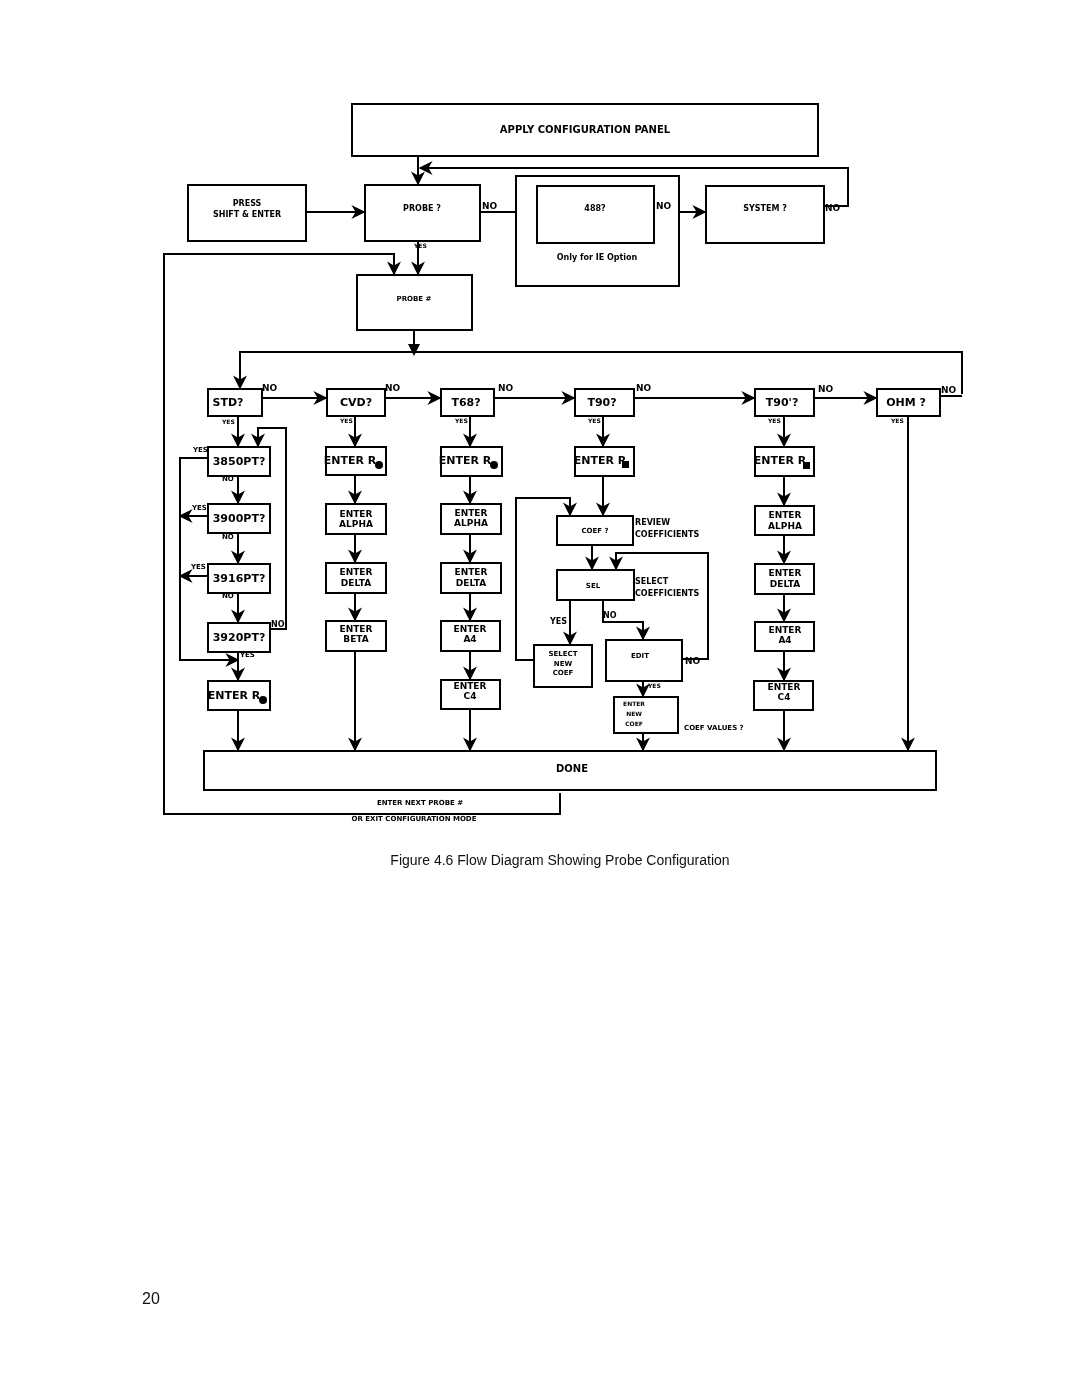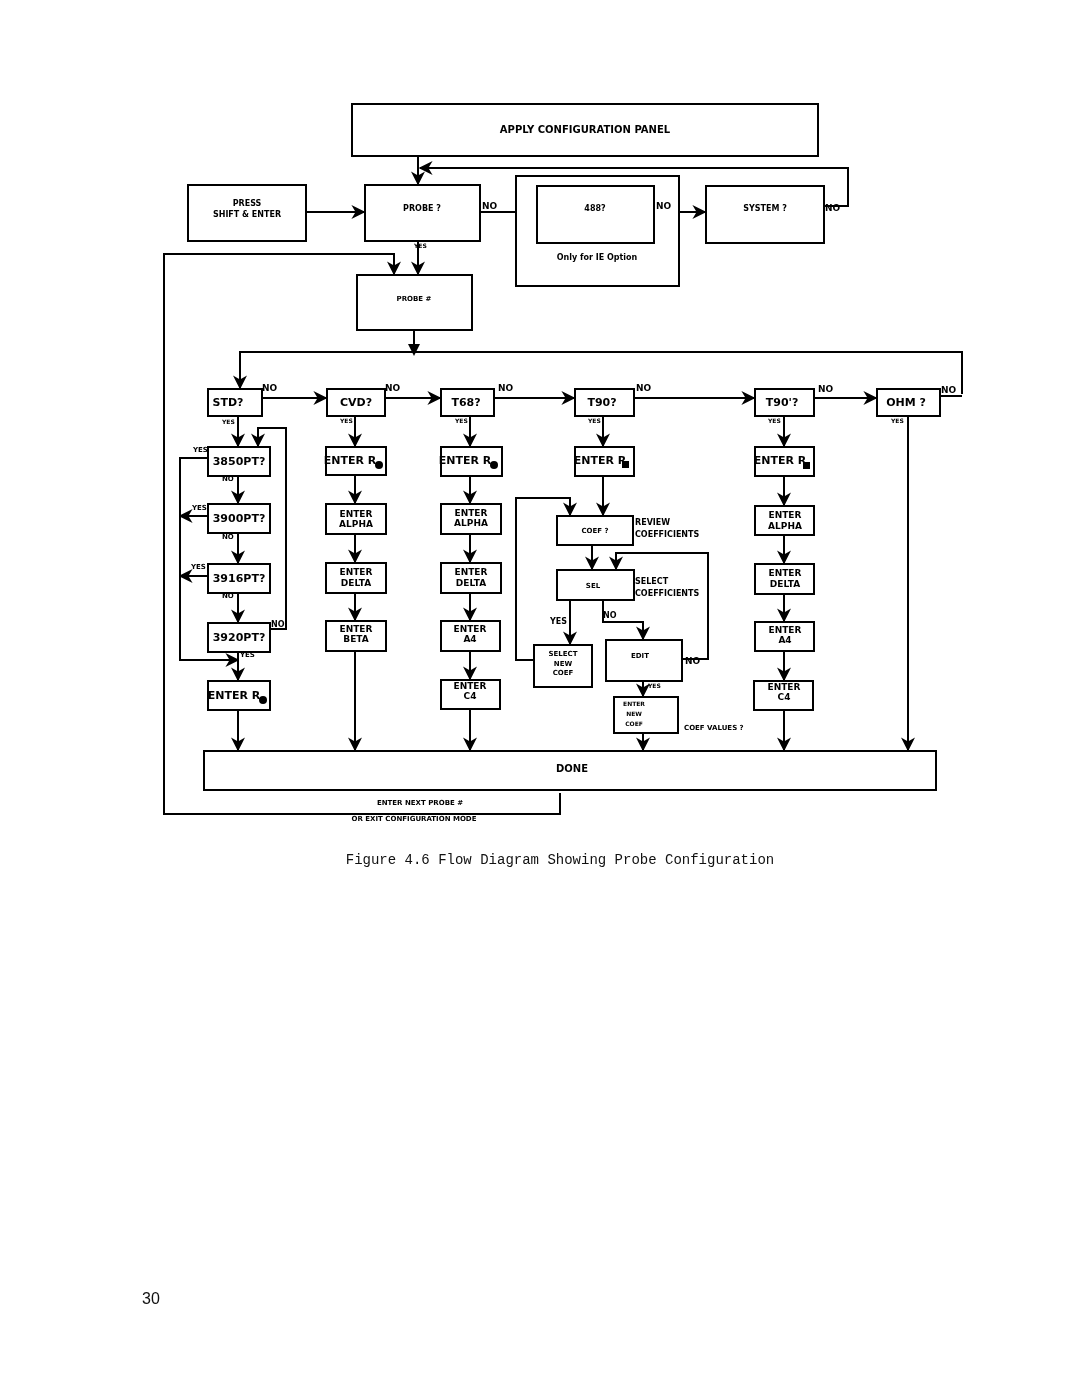--- a/index.html
+++ b/index.html
@@ -4,21 +4,21 @@
 <style>
   html, body { margin: 0; padding: 0; background: #ffffff; }
   body { width: 1080px; height: 1397px; position: relative; overflow: hidden; }
   #diagram { position: absolute; left: 0; top: 0; }
   .box { fill: #ffffff; stroke: #000; stroke-width: 2; }
   .ln { fill: none; stroke: #000; stroke-width: 2; }
   .ah { fill: #000; }
   .t { font-family: "DejaVu Sans", sans-serif; font-weight: bold; fill: #000; text-anchor: middle; dominant-baseline: middle; }
   .tl { font-family: "DejaVu Sans", sans-serif; font-weight: bold; fill: #000; dominant-baseline: middle; }
   .caption { position: absolute; top: 852px; left: 0; width: 1080px; text-align: center;
-    font-family: Liberation Mono, monospace; font-size: 14px; color: #111; padding-left: 40px; box-sizing: border-box; }
+    font-family: Liberation Sans, sans-serif; font-size: 14px; color: #111; padding-left: 40px; box-sizing: border-box; }
   .pagenum { position: absolute; top: 1290px; left: 142px; font-family: "Liberation Sans", sans-serif; font-size: 16px; color: #111; }
 </style>
 </head>
 <body>
 
 <svg id="diagram" width="1080" height="1397" viewBox="0 0 1080 1397" xmlns="http://www.w3.org/2000/svg">
   <defs>
     <marker id="arr" viewBox="0 0 10 10" refX="9" refY="5" markerWidth="7" markerHeight="7" orient="auto-start-reverse">
       <path d="M0,0 L10,5 L0,10 L3,5 z" class="ah"></path>
     </marker>
@@ -318,13 +318,13 @@
     <text class="tl" x="271" y="624" font-size="8">NO</text>
     <text class="tl" x="240" y="655" font-size="7">YES</text>
     <text class="tl" x="550" y="621" font-size="8">YES</text>
     <text class="tl" x="603" y="615" font-size="8">NO</text>
     <text class="tl" x="685" y="661" font-size="9">NO</text>
     <text class="tl" x="648" y="686" font-size="6">YES</text>
   </g>
 </svg>
 
 <div class="caption">Figure 4.6 Flow Diagram Showing Probe Configuration</div>
-<div class="pagenum">30</div>
+<div class="pagenum">20</div>
 
 </body></html>

